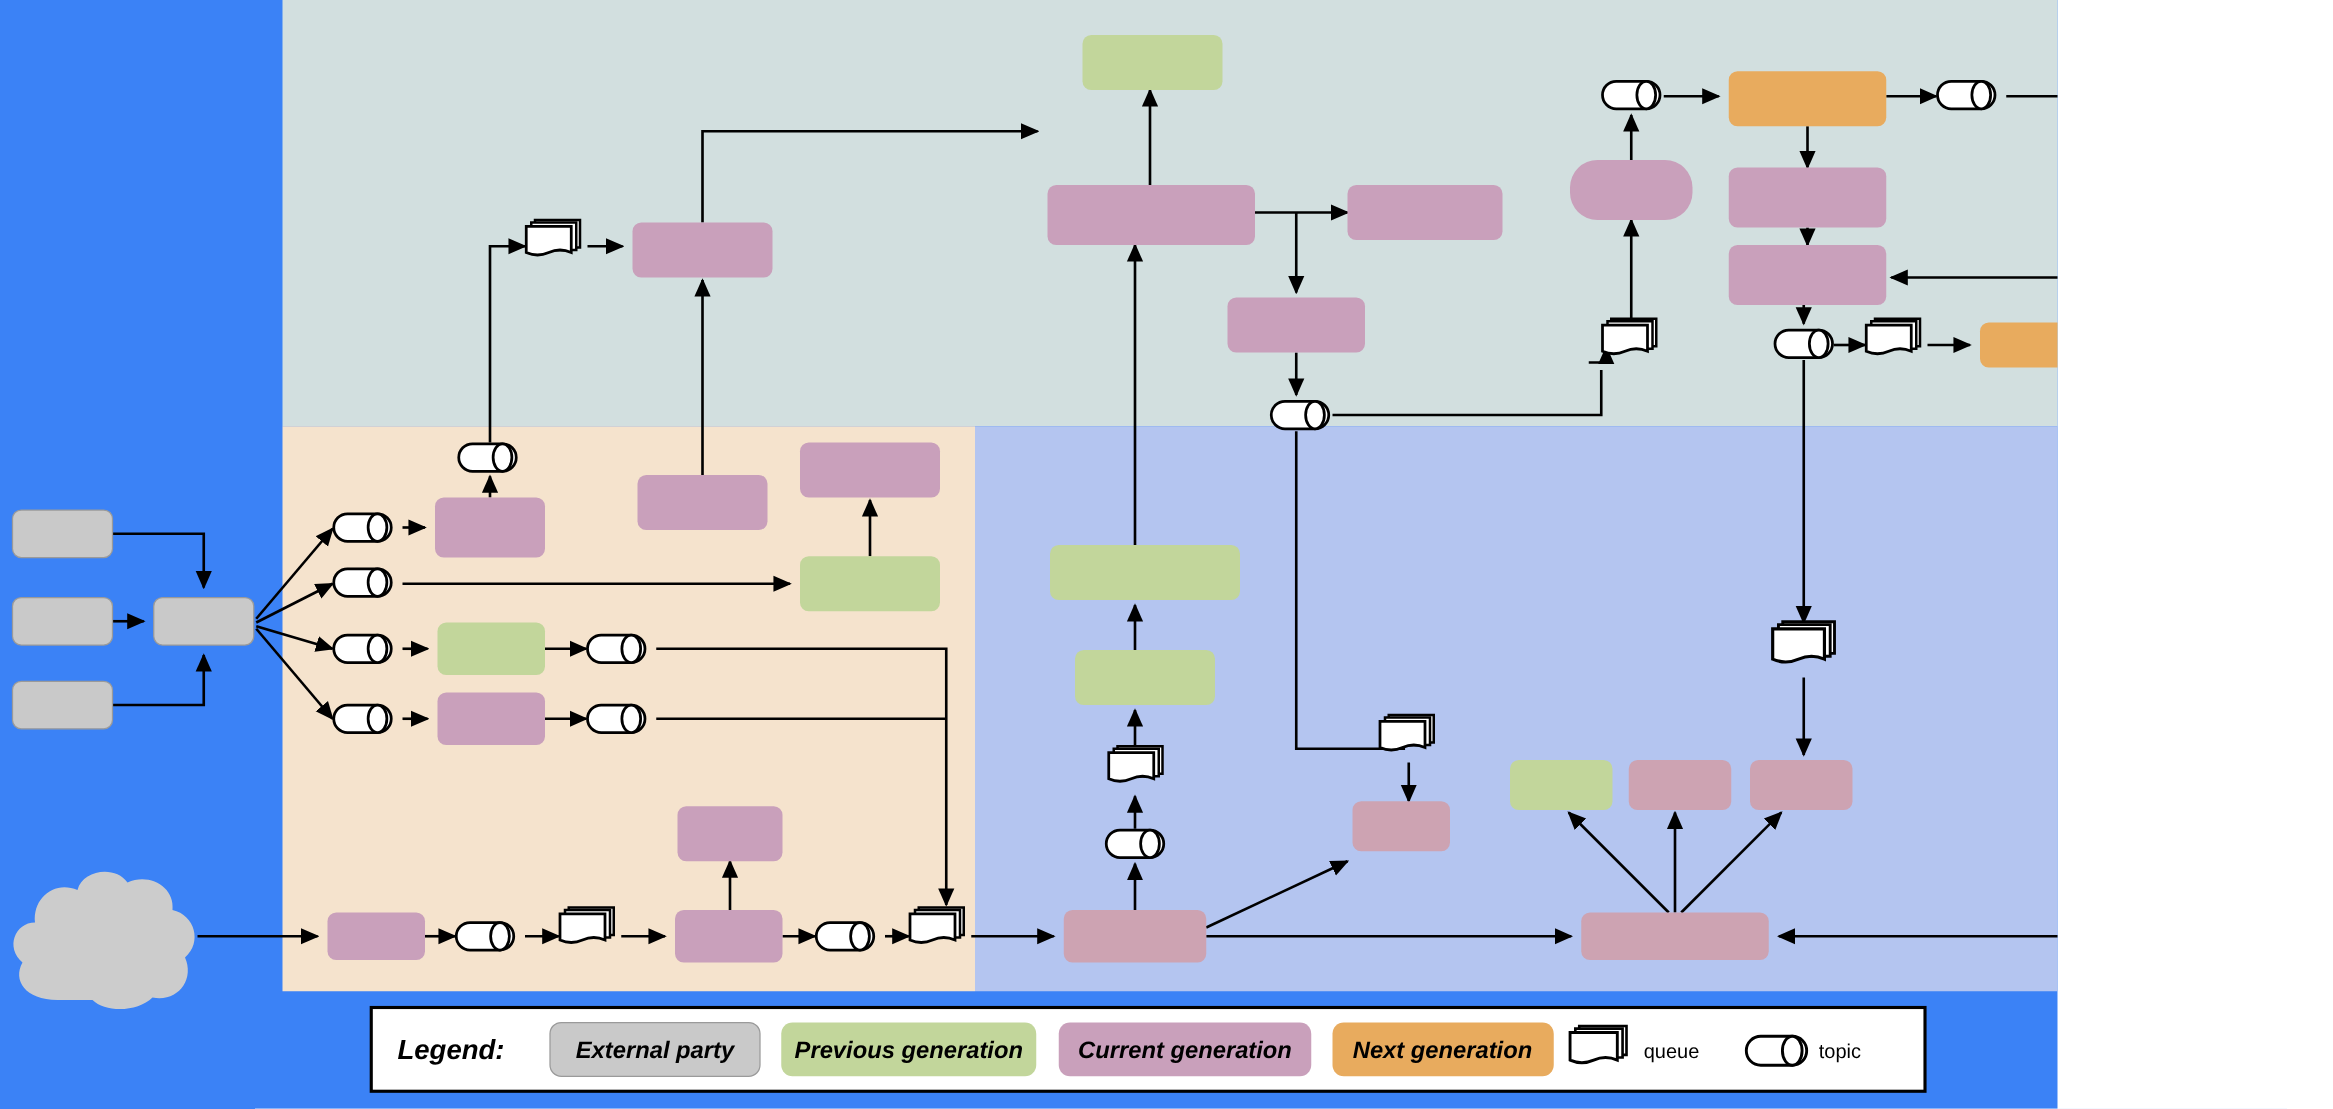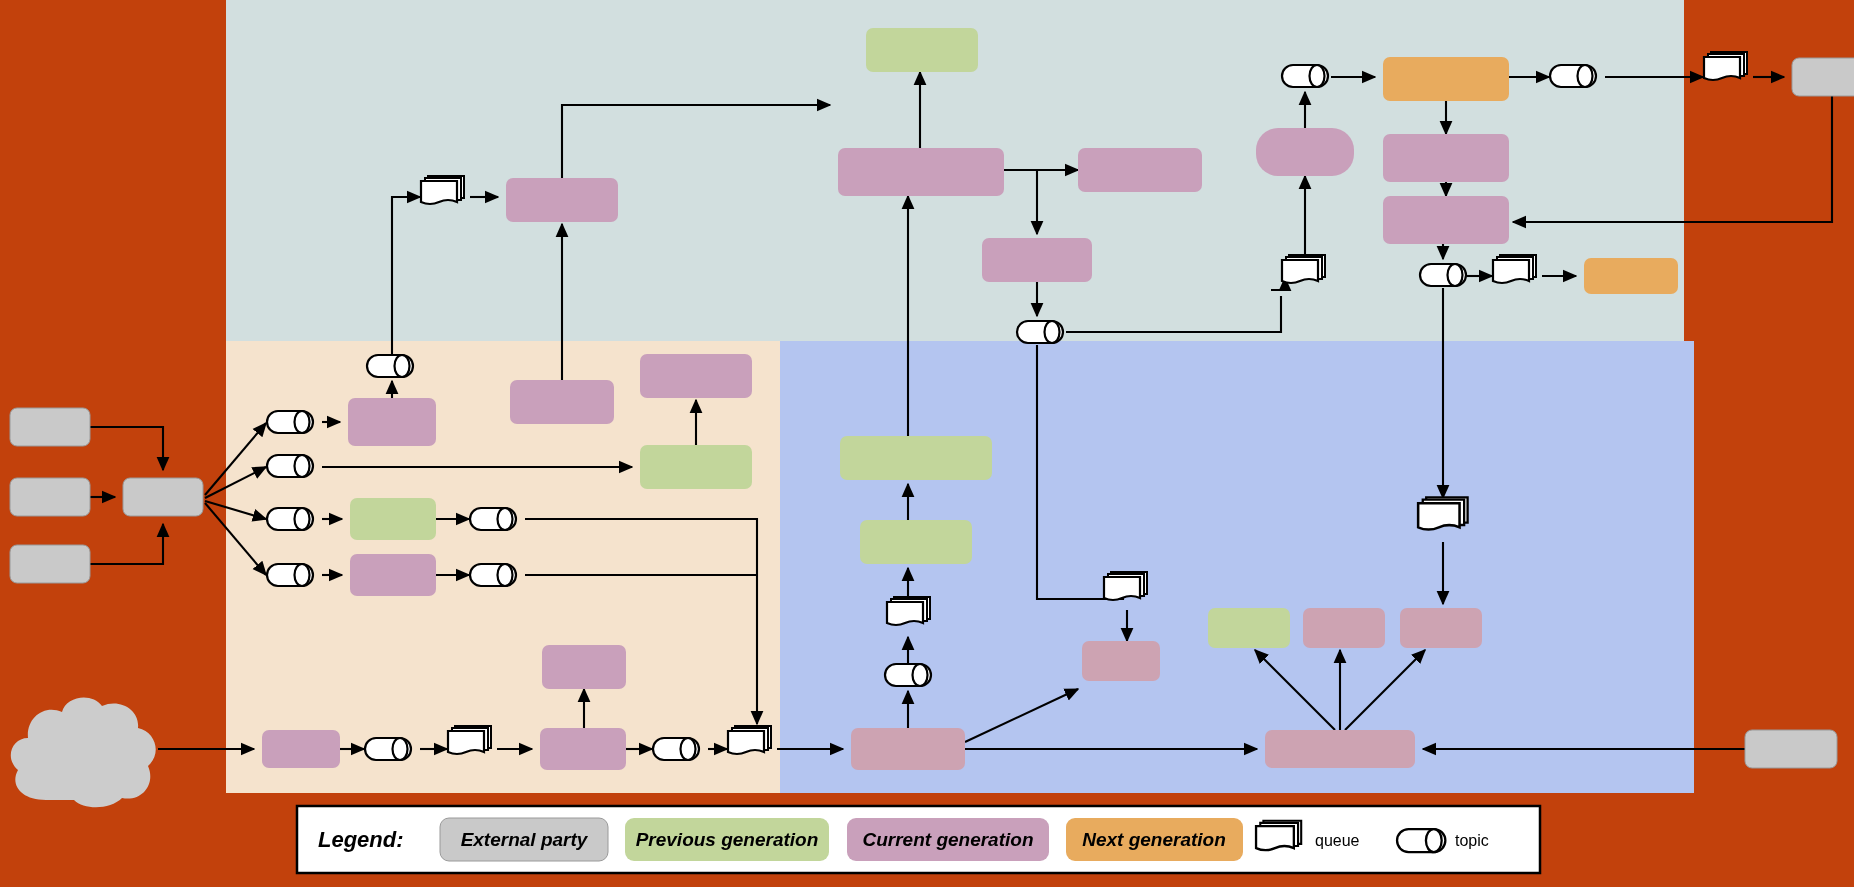--- a/index.html
+++ b/index.html
@@ -4,23 +4,23 @@
 <title>Architecture Diagram</title>
 <style>
   html, body {
     margin: 0;
     padding: 0;
     background: #ffffff;
     font-family: "Liberation Sans", sans-serif;
   }
   #stage {
     position: relative;
-    width: 1854px;
+    width: 1646px;
     height: 887px;
-    background: #c2410c;
+    background: #3b82f6;
     overflow: hidden;
   }
   #diagram-svg {
     position: absolute;
     left: 0;
     top: 0;
     width: 1866px;
     height: 887px;
   }
   .legend-txt {

